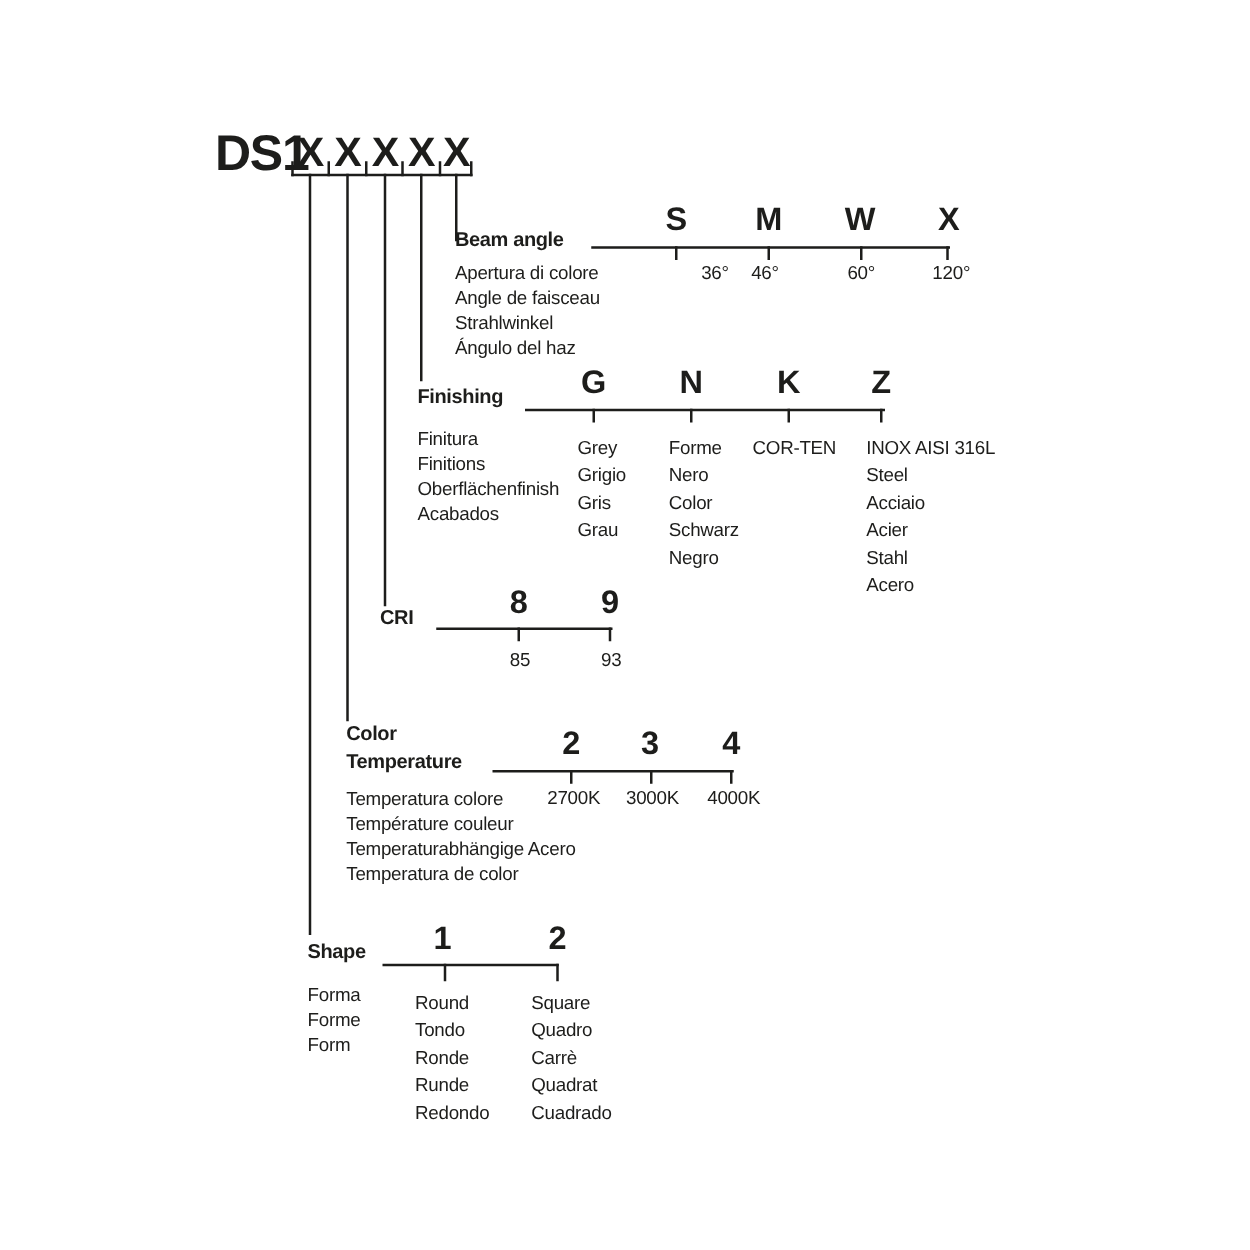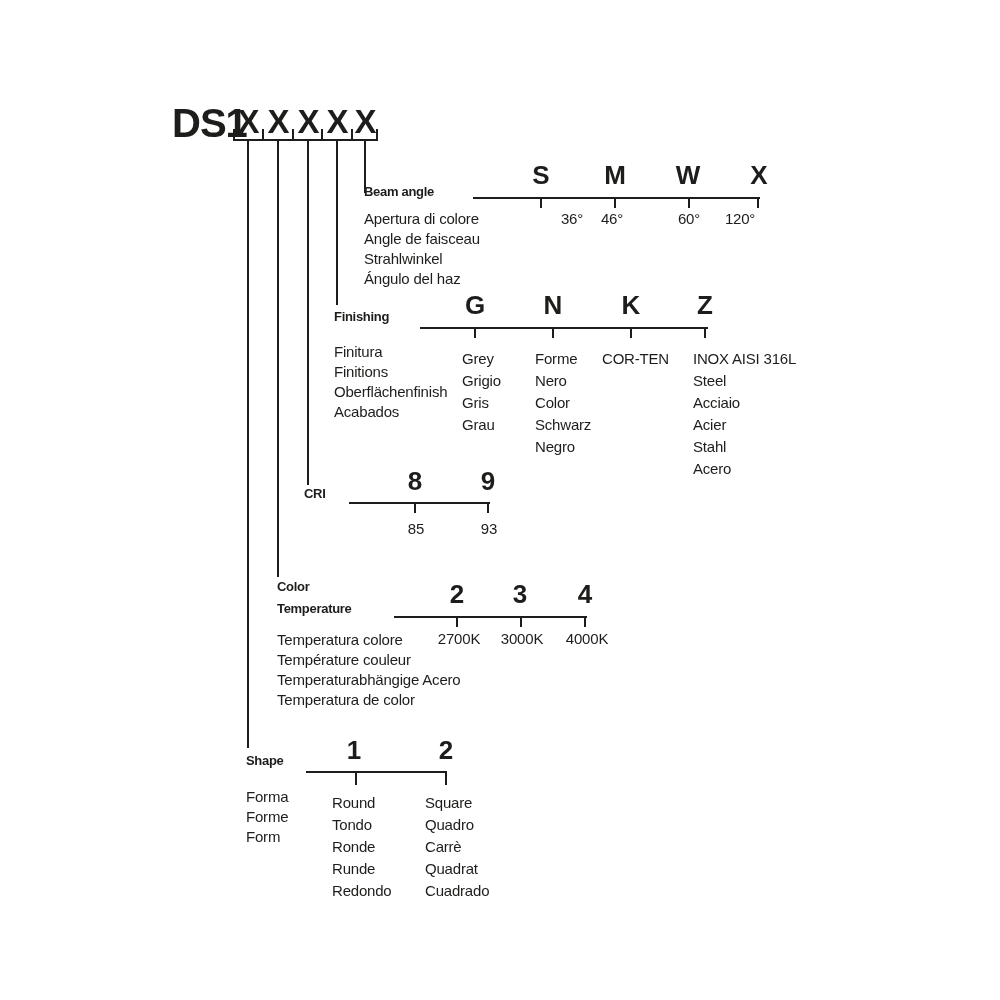--- a/index.html
+++ b/index.html
@@ -7,21 +7,21 @@
     position: relative;
     width: 1000px;
     height: 1000px;
     background: #ffffff;
     font-family: "Liberation Sans", sans-serif;
     color: #1d1d1b;
     overflow: hidden;
   }
   .t { position: absolute; color: #1d1d1b; white-space: nowrap; line-height: 1; }
   .hdr { font-size: 40px; font-weight: bold; letter-spacing: -1px; }
-  .title { font-size: 13px; font-weight: bold; letter-spacing: -0.3px; }
+  .title { font-size: 16px; font-weight: bold; letter-spacing: -0.3px; }
   .code { font-size: 26px; font-weight: bold; transform: translateX(-50%); }
   .small { font-size: 15px; letter-spacing: -0.2px; }
   .small > div { line-height: 20px; }
   .col { font-size: 15px; letter-spacing: -0.2px; }
   .col > div { line-height: 22px; }
   .val { font-size: 15px; letter-spacing: -0.2px; transform: translateX(-50%); }
   .hline, .vline { position: absolute; background: #1d1d1b; }
   .hline { height: 2px; }
   .vline { width: 2px; }
 </style>
@@ -68,21 +68,21 @@
     <div class="t code" style="left:759px;top:162px">X</div>
     <div class="t small" style="left:364px;top:209px">
       <div>Apertura di colore</div>
       <div>Angle de faisceau</div>
       <div>Strahlwinkel</div>
       <div>Ángulo del haz</div>
     </div>
     <div class="t val" style="left:572px;top:211px">36°</div>
     <div class="t val" style="left:612px;top:211px">46°</div>
     <div class="t val" style="left:689px;top:211px">60°</div>
-    <div class="t val" style="left:740px;top:211px">120°</div>
+    <div class="t val" style="left:761px;top:211px">120°</div>
   </div>
 
   <div>
     <div class="t title" style="left:334px;top:310px">Finishing</div>
     <div class="hline" style="left:420px;top:327px;width:288px"></div>
     <div class="vline" style="left:474px;top:327px;height:11px"></div>
     <div class="vline" style="left:552px;top:327px;height:11px"></div>
     <div class="vline" style="left:630px;top:327px;height:11px"></div>
     <div class="vline" style="left:704px;top:327px;height:11px"></div>
     <div class="t code" style="left:475px;top:292px">G</div>

